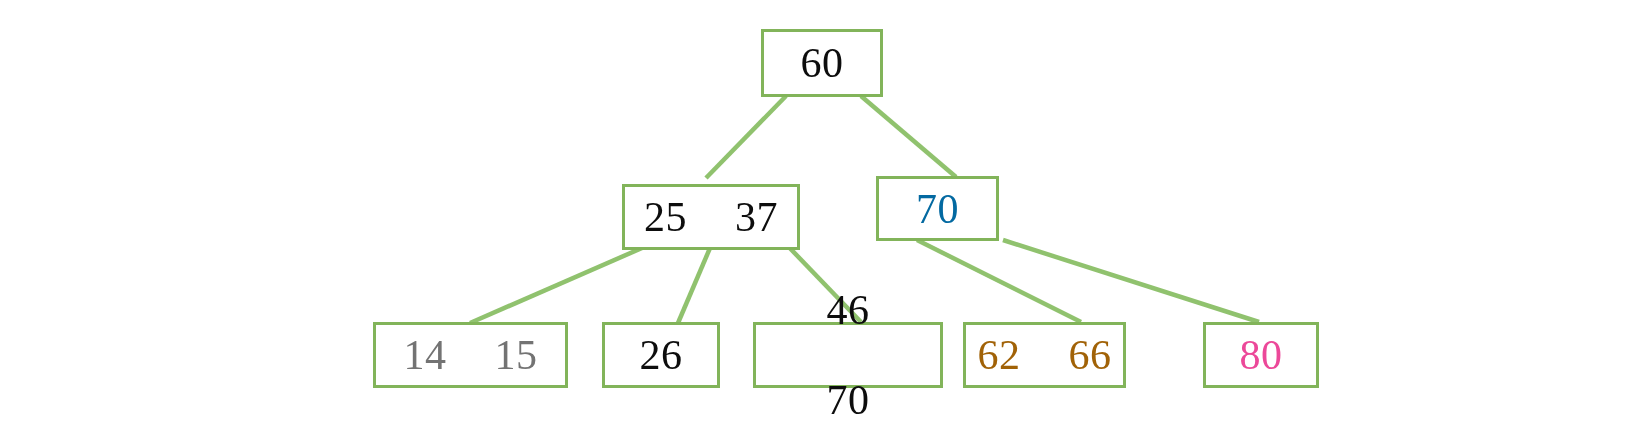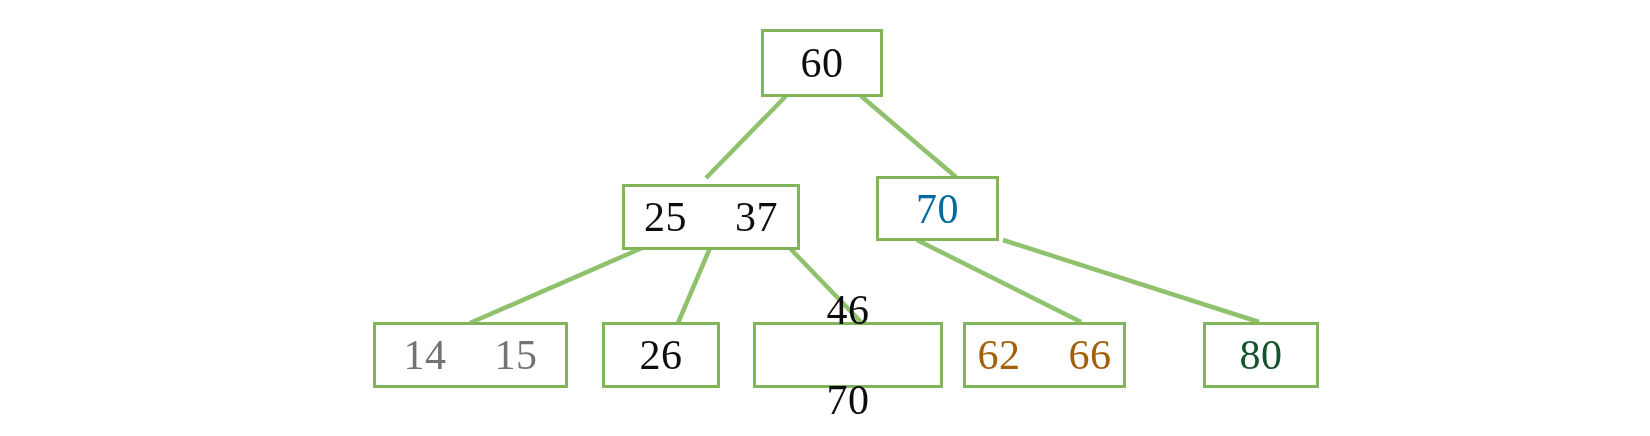--- a/index.html
+++ b/index.html
@@ -73,17 +73,17 @@
         <span class="node-key">26</span>
       </div>
       <div class="tree-node" style="left: 753px; top: 322px; width: 190px; height: 66px; border: 3px solid rgb(130, 180, 90); background: rgb(255, 255, 255); color: rgb(13, 13, 13); flex-direction: column;">
         <span class="node-key">46</span>
         <span class="node-key">70</span>
       </div>
       <div class="tree-node" style="left: 963px; top: 322px; width: 163px; height: 66px; border: 3px solid rgb(130, 180, 90); background: rgb(255, 255, 255); color: #a16207;">
         <span class="node-key">62</span>
         <span class="node-key">66</span>
       </div>
-      <div class="tree-node" style="left: 1203px; top: 322px; width: 116px; height: 66px; border: 3px solid rgb(130, 180, 90); background: rgb(255, 255, 255); color: #14532d;">
+      <div class="tree-node" style="left: 1203px; top: 322px; width: 116px; height: 66px; border: 3px solid rgb(130, 180, 90); background: rgb(255, 255, 255); color: #ec4899;">
         <span class="node-key">80</span>
       </div>
     </div>
 </div>
 
 </body></html>

